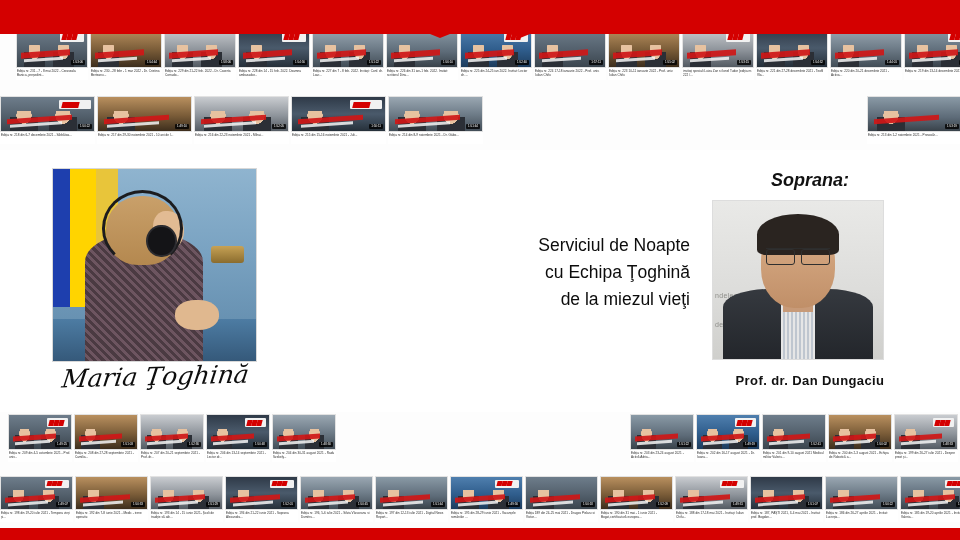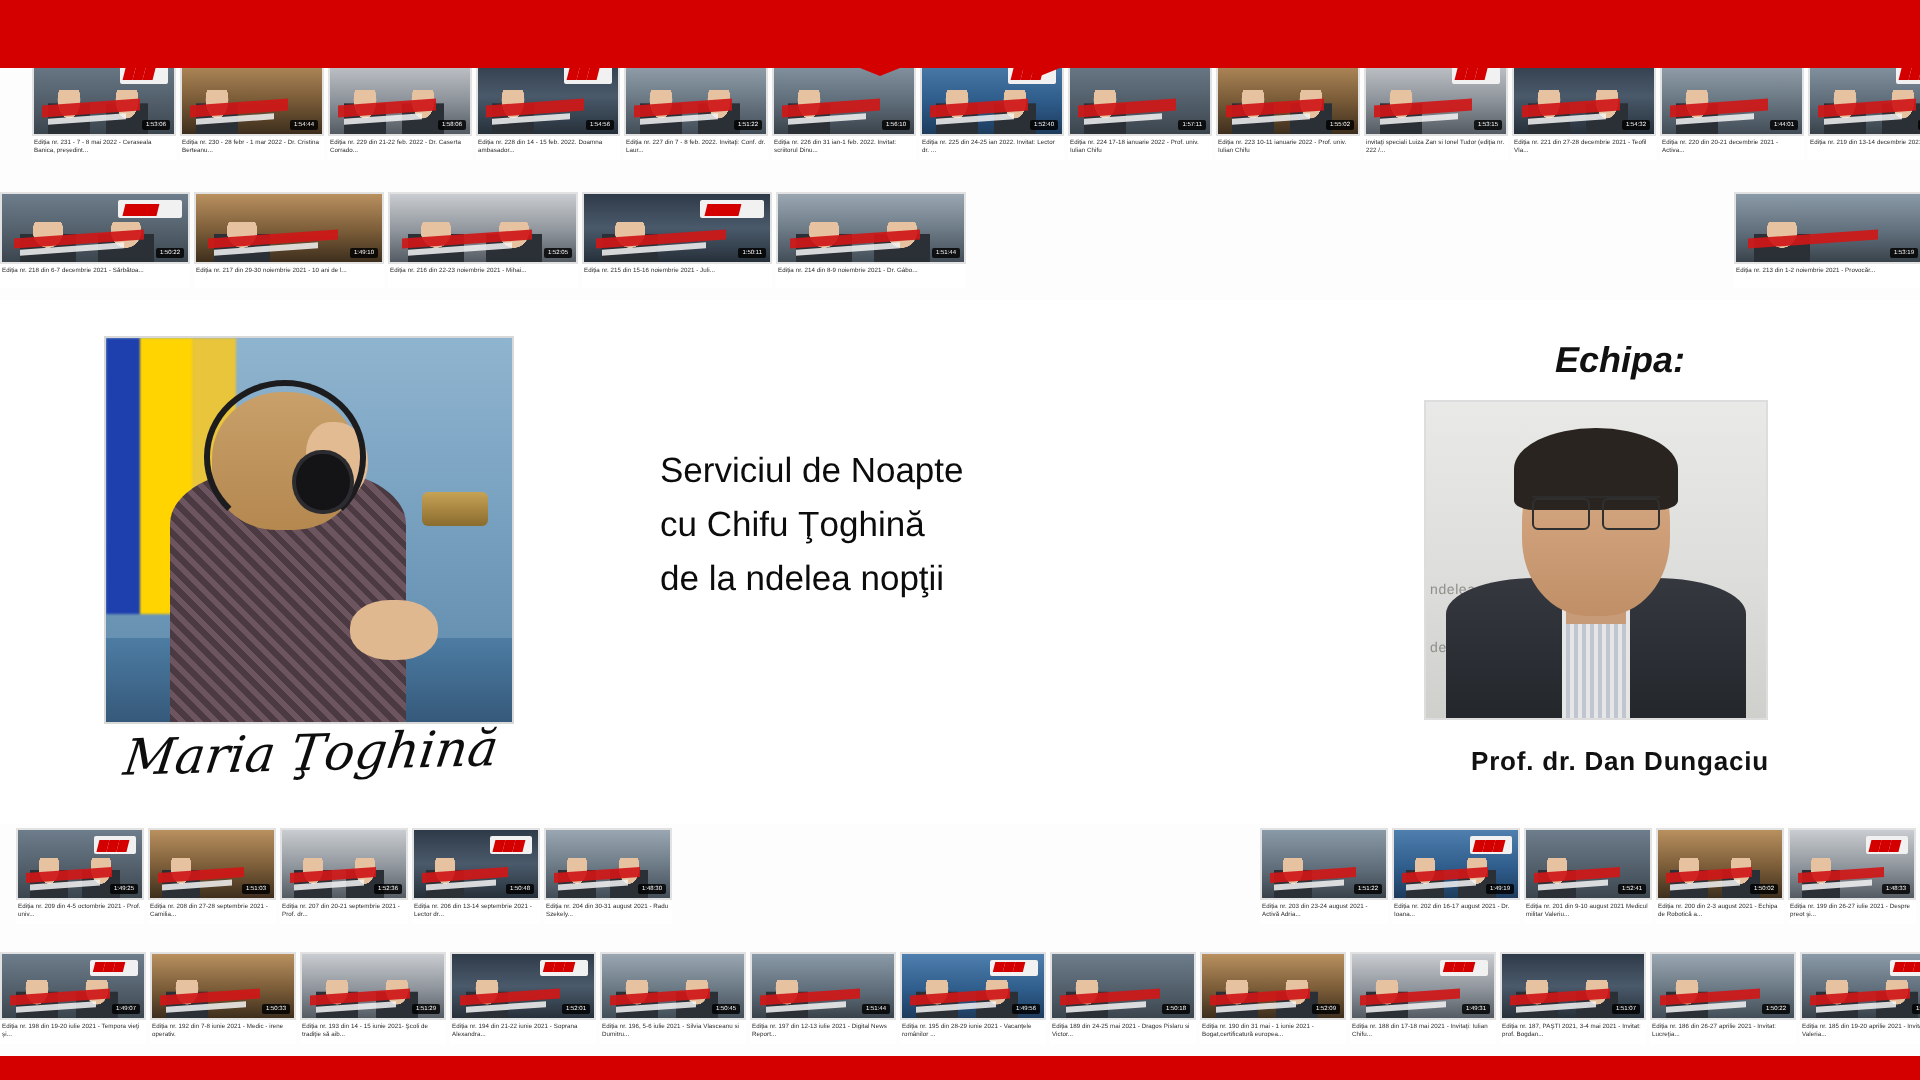--- a/index.html
+++ b/index.html
@@ -242,23 +242,23 @@
     font-size: 25px;
     color: #0d0d0d;
     transform: skewX(-9deg) rotate(-1.5deg);
     z-index: 10;
     white-space: nowrap;
   }
 
   
   .center-text {
     position: absolute;
-    left: 330px; top: 222px;
+    left: 330px; top: 232px;
     width: 360px;
-    text-align: left;
+    text-align: right;
     z-index: 10;
   }
   .center-text .line {
     font-size: 17.5px;
     line-height: 27px;
     color: #0c0c0c;
     font-family: "Liberation Sans", sans-serif;
   }
 
   
@@ -574,25 +574,25 @@
     </div>
     <div class="headphone"></div>
     <div class="hp-cup"></div>
     <div class="hands"></div>
   </div>
 
   <div class="signature">Maria Ţoghină</div>
 
   <div class="center-text">
     <div class="line">Serviciul de Noapte</div>
-    <div class="line">cu Chifu Ţoghină</div>
-    <div class="line">de la ndelea nopţii</div>
+    <div class="line">cu Echipa Ţoghină</div>
+    <div class="line">de la miezul vieţi</div>
   </div>
 
-  <div class="guest-label">Echipa:</div>
+  <div class="guest-label">Soprana:</div>
   <div class="guest-photo">
     <div class="g-bg"></div>
     <div class="g-bgtext">ndelea</div>
     <div class="g-bgtext" style="top:74%;">dea</div>
     <div class="g-suit"></div>
     <div class="g-shirt"></div>
     <div class="g-neck"></div>
     <div class="g-head"></div>
     <div class="g-hair"></div>
     <div class="g-glasses"></div>

